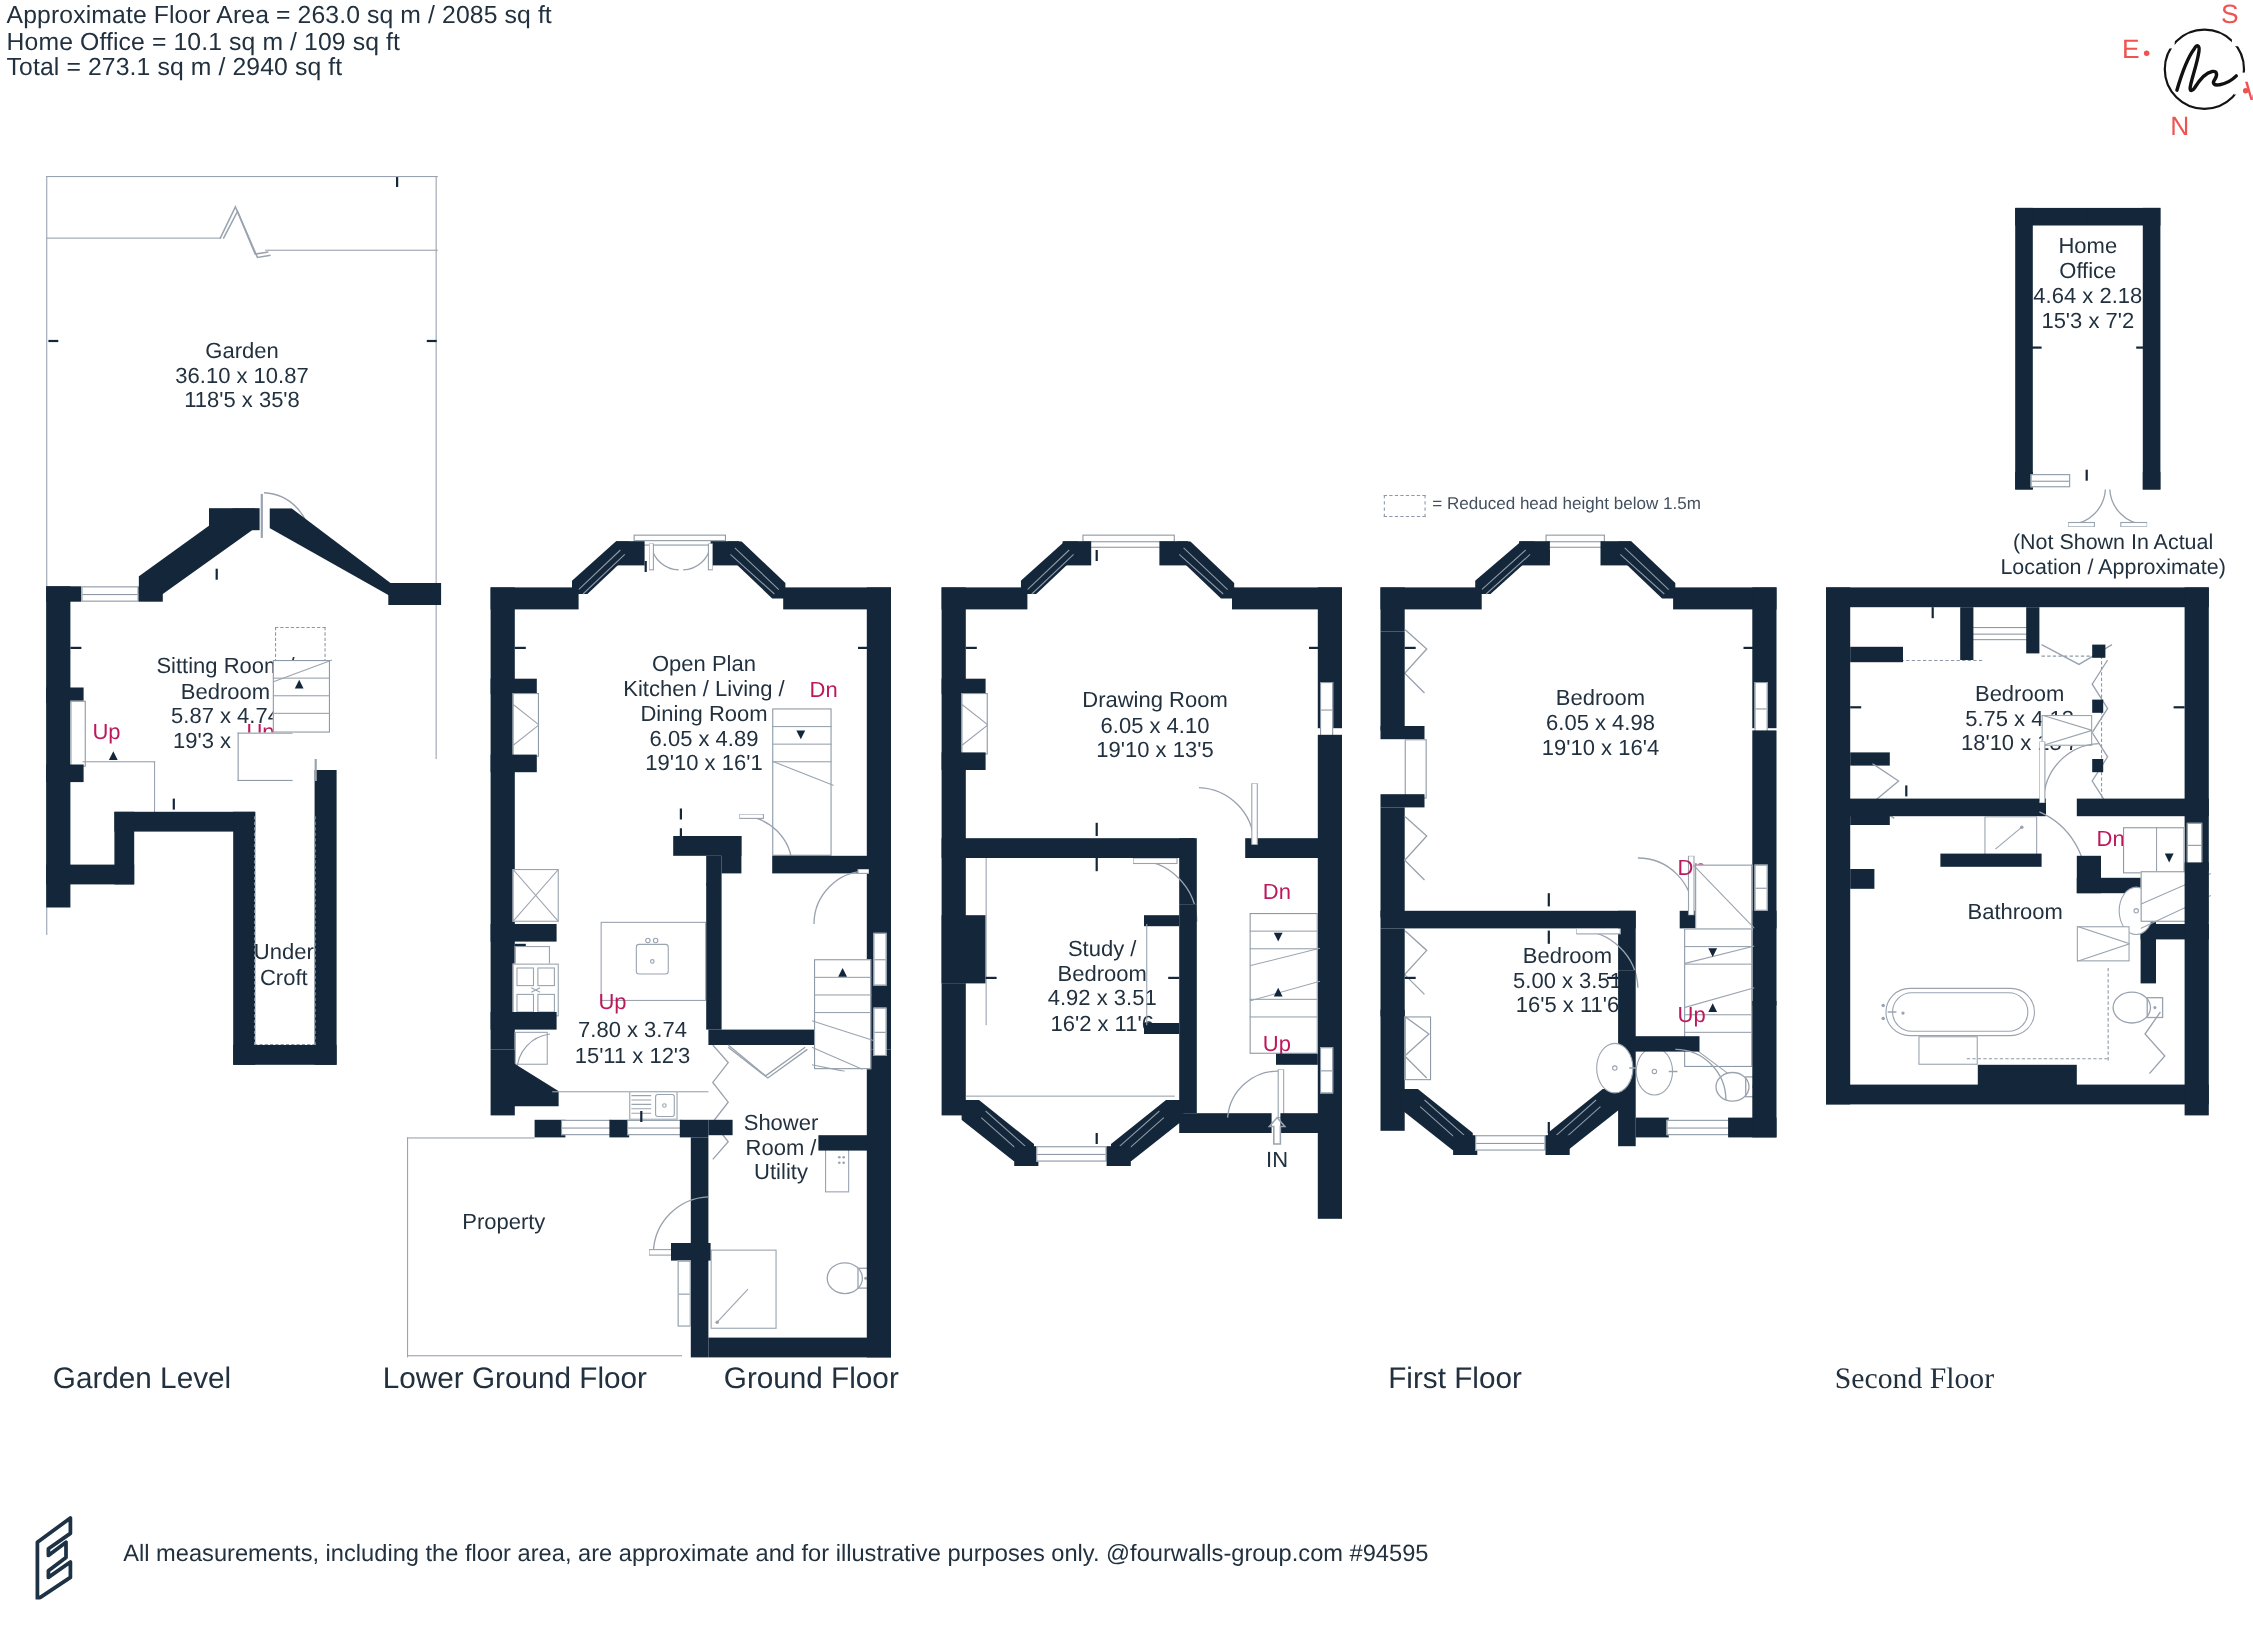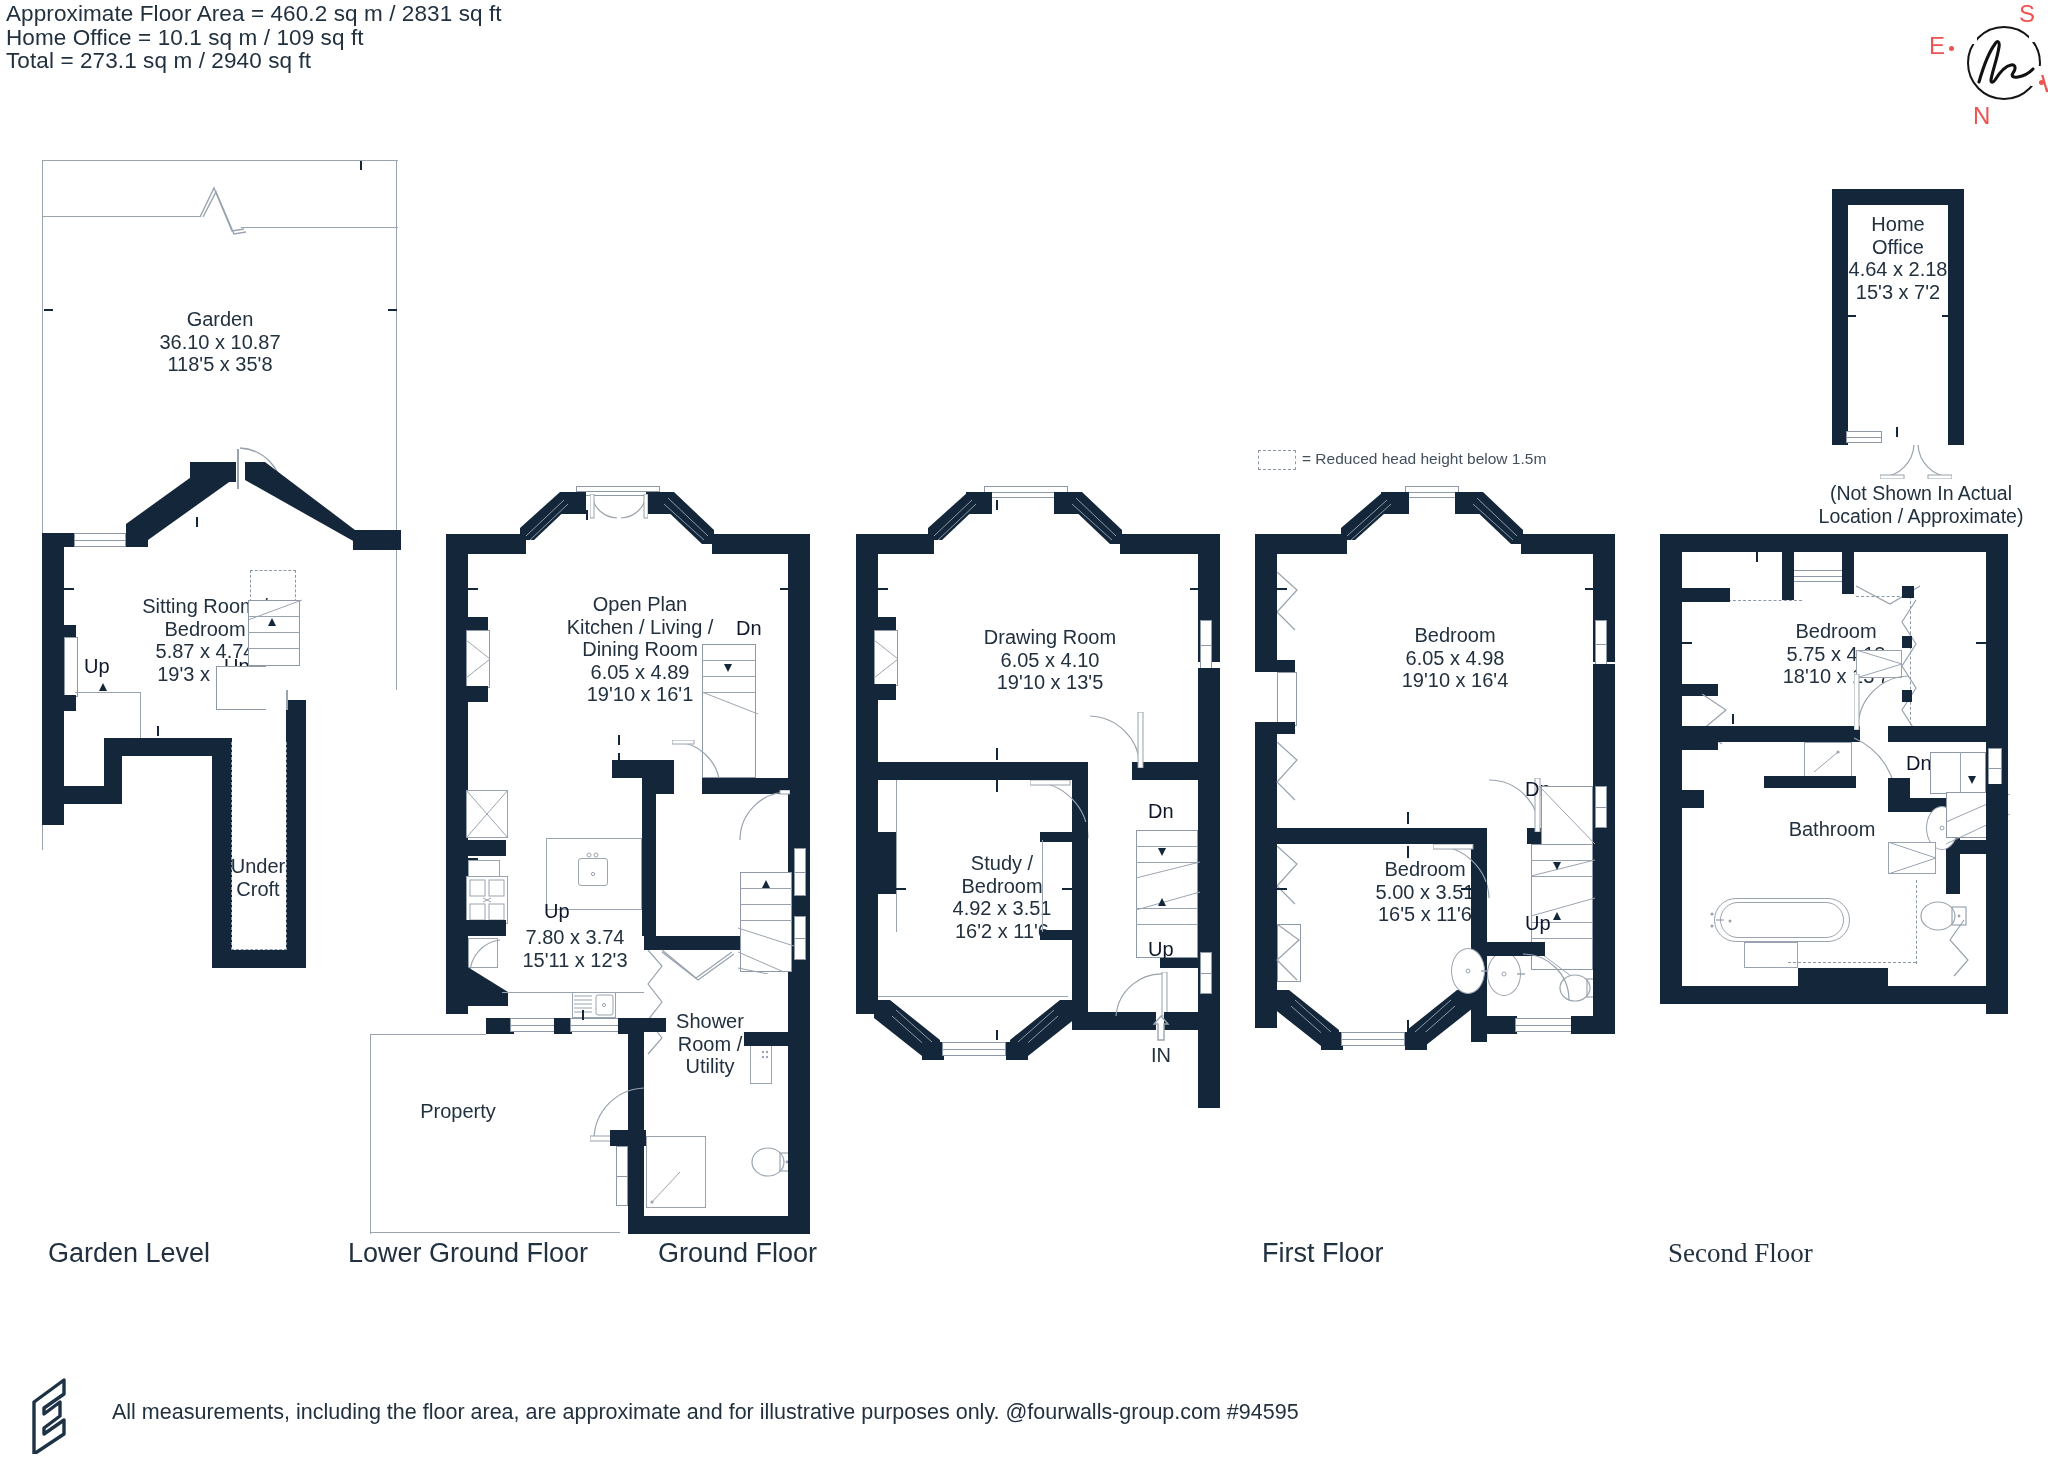--- a/index.html
+++ b/index.html
@@ -38,37 +38,37 @@
   .door-arc{position:absolute;border:1.2px solid #98a2ad;border-radius:50%;box-sizing:border-box;}
   .tick{position:absolute;background:#13263a;}
   .win{position:absolute;background:#fff;border:1px solid #8d99a6;box-sizing:border-box;}
   .win:after{content:"";position:absolute;left:0;right:0;top:50%;height:1px;background:#8d99a6;}
   .fix{position:absolute;border:1px solid #9aa4b0;box-sizing:border-box;background:#fff;}
   .oval{position:absolute;border:1.3px solid #9aa4b0;box-sizing:border-box;background:#fff;border-radius:50%;}
   .stair-step{position:absolute;background:#9aa4b0;height:1px;}
   .stair-v{position:absolute;background:#9aa4b0;width:1px;}
   .arrowdn{position:absolute;width:0;height:0;border-left:4px solid transparent;border-right:4px solid transparent;border-top:8px solid #13263a;}
   .arrowup{position:absolute;width:0;height:0;border-left:4px solid transparent;border-right:4px solid transparent;border-bottom:8px solid #13263a;}
-  .updn{position:absolute;font-size:20px;line-height:22px;color:#0f172a;}
+  .updn{position:absolute;font-size:20px;line-height:22px;color:#be185d;}
   
   #legend{left:1258px;top:448px;}
   #legend .box{position:absolute;left:0;top:2px;width:38px;height:20px;border:1.5px dashed #8d99a6;box-sizing:border-box;}
   #legend .txt{position:absolute;left:44px;top:0px;font-size:15.5px;line-height:22px;color:#43505e;white-space:nowrap;}
   
   #footer{left:112px;top:1390px;}
   #footer div{font-size:21.5px;line-height:45px;color:#22313f;white-space:nowrap;}
   #brand-logo{left:24px;top:1378px;width:64px;height:76px;}
   #notshown{position:absolute;left:1796px;top:482px;width:250px;text-align:center;font-size:19.5px;line-height:23px;color:#22313f;}
   .hr{position:absolute;background:#c9ced4;height:1px;}
 </style>
 </head>
 <body>
 
 <div id="header-block" class="abs">
-  <div>Approximate Floor Area = 460.2 sq m / 2831 sq ft</div>
+  <div>Approximate Floor Area = 263.0 sq m / 2085 sq ft</div>
   <div>Home Office = 10.1 sq m / 109 sq ft</div>
   <div>Total = 273.1 sq m / 2940 sq ft</div>
 </div>
 
 <div id="compass" class="abs">
   <div class="ring"></div>
   <div class="mask1"></div>
   <div class="mask2"></div>
   <div class="mask3"></div>
   <svg class="h" viewBox="0 0 62 52">

